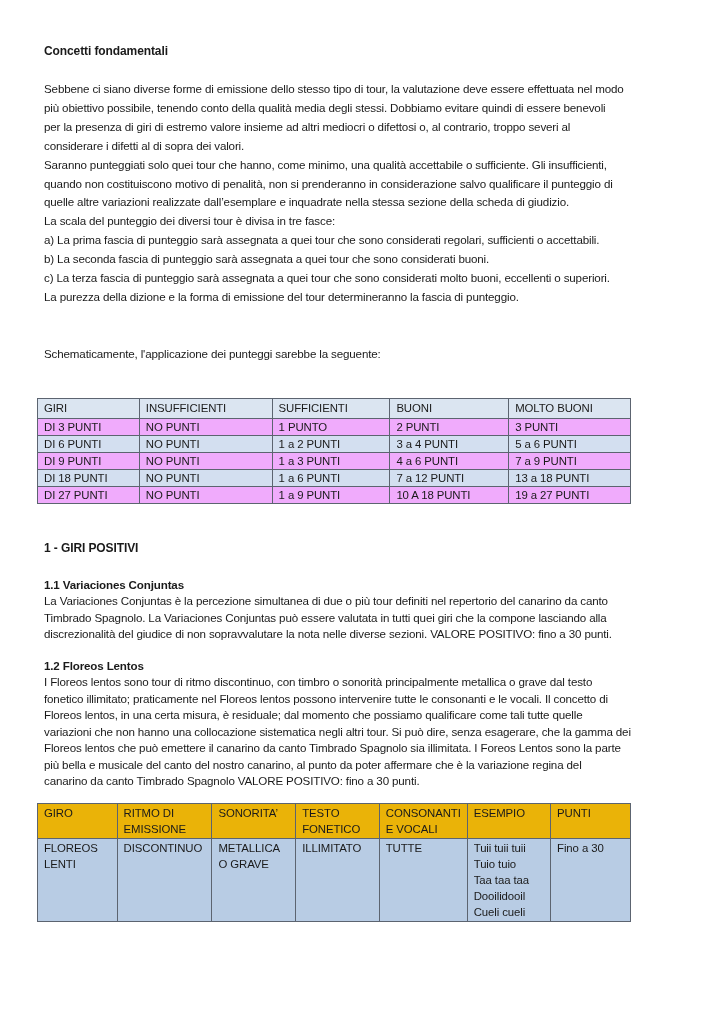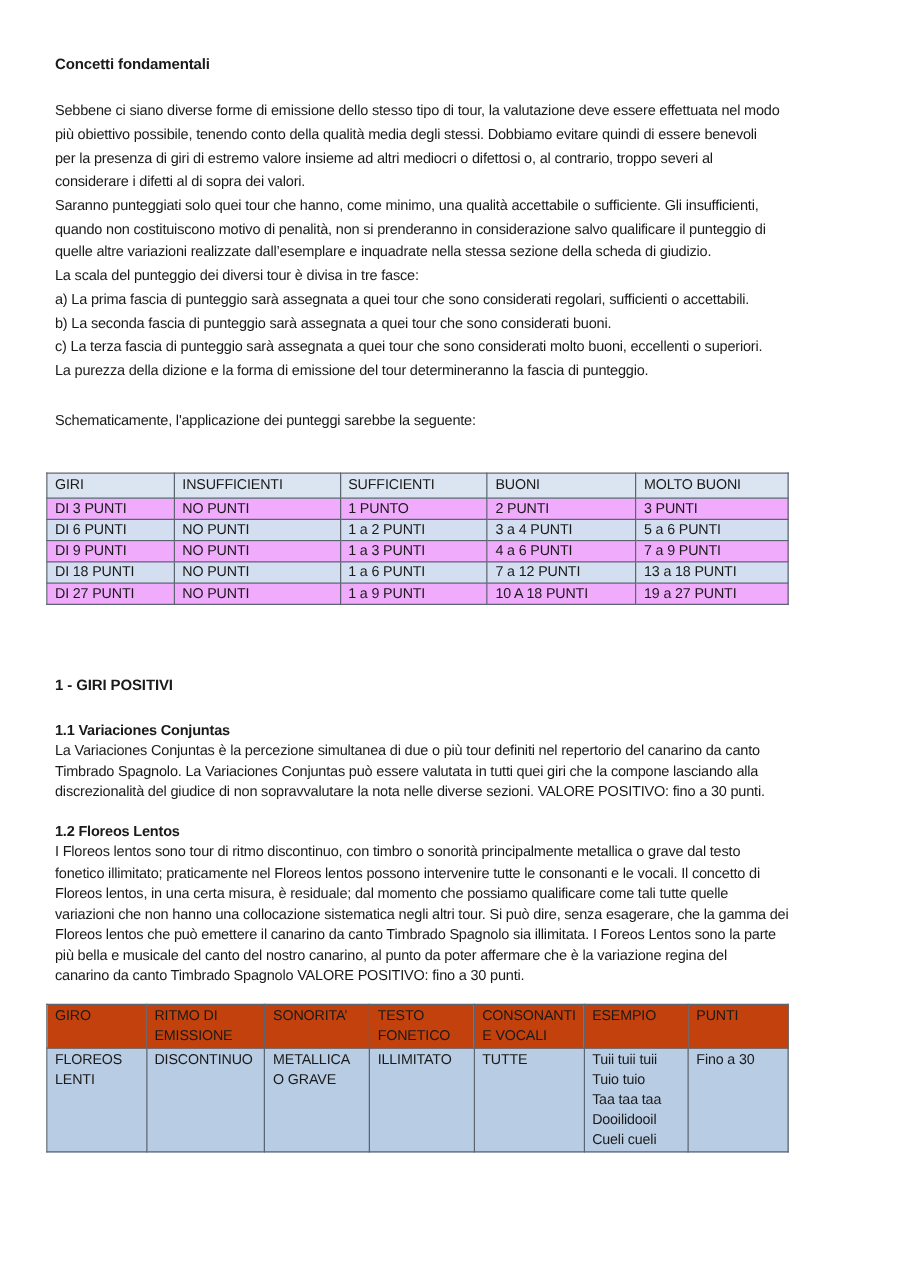--- a/index.html
+++ b/index.html
@@ -6,41 +6,41 @@
   body {
     width: 724px; height: 1023px; position: relative; overflow: hidden;
     font-family: "Liberation Sans", "DejaVu Sans", sans-serif;
     color: #1a1a1a;
   }
   .h1 { font-size: 12px; font-weight: bold; margin: 0; letter-spacing: -0.1px; }
   .para { font-size: 11.6px; line-height: 18.9px; margin: 0; letter-spacing: -0.15px; }
   .h3 { font-size: 11.6px; font-weight: bold; margin: 0; line-height: 17px; letter-spacing: -0.15px; }
 
   table.scores {
-    position: absolute; left: 37px; top: 378px;
+    position: absolute; left: 37px; top: 398px;
     border-collapse: collapse; width: 594px;
     font-size: 11.4px; letter-spacing: -0.1px;
   }
   table.scores td {
     border: 1px solid #5c6470; padding: 0 6px; height: 16px; line-height: 16px;
     white-space: nowrap;
   }
   table.scores tr.hdr td { background: #dbe5f1; height: 19px; line-height: 19px; }
   table.scores tr.dark td { background: #f0abfc; }
   table.scores tr.light td { background: #d3dff0; }
 
   table.giro {
     position: absolute; left: 37px; top: 803px;
     border-collapse: collapse; width: 594px;
     font-size: 11.4px; letter-spacing: -0.1px;
   }
   table.giro td {
     border: 1px solid #5c6470; padding: 1px 6px; vertical-align: top; line-height: 16px;
   }
-  table.giro tr.hdr td { background: #c2410c; height: 32px; }
+  table.giro tr.hdr td { background: #eab308; height: 32px; }
   table.giro tr.body td { background: #b8cce4; height: 79px; }
   .line { display: block; }
 
   .abs { position: absolute; left: 44px; }
 </style>
 </head>
 <body>
 
 <div class="abs" style="top:44px;">
   <p class="h1">Concetti fondamentali</p>
@@ -54,21 +54,21 @@
   <p class="para">Saranno punteggiati solo quei tour che hanno, come minimo, una qualità accettabile o sufficiente. Gli insufficienti,</p>
   <p class="para">quando non costituiscono motivo di penalità, non si prenderanno in considerazione salvo qualificare il punteggio di</p>
   <p class="para">quelle altre variazioni realizzate dall’esemplare e inquadrate nella stessa sezione della scheda di giudizio.</p>
   <p class="para">La scala del punteggio dei diversi tour è divisa in tre fasce:</p>
   <p class="para">a) La prima fascia di punteggio sarà assegnata a quei tour che sono considerati regolari, sufficienti o accettabili.</p>
   <p class="para">b) La seconda fascia di punteggio sarà assegnata a quei tour che sono considerati buoni.</p>
   <p class="para">c) La terza fascia di punteggio sarà assegnata a quei tour che sono considerati molto buoni, eccellenti o superiori.</p>
   <p class="para">La purezza della dizione e la forma di emissione del tour determineranno la fascia di punteggio.</p>
 </div>
 
-<div class="abs" style="top:328px;">
+<div class="abs" style="top:345px;">
   <p class="para">Schematicamente, l'applicazione dei punteggi sarebbe la seguente:</p>
 </div>
 
 <table class="scores">
   <colgroup>
     <col style="width:102px">
       <col style="width:133px">
       <col style="width:118px">
       <col style="width:119px">
       <col style="width:122px">

